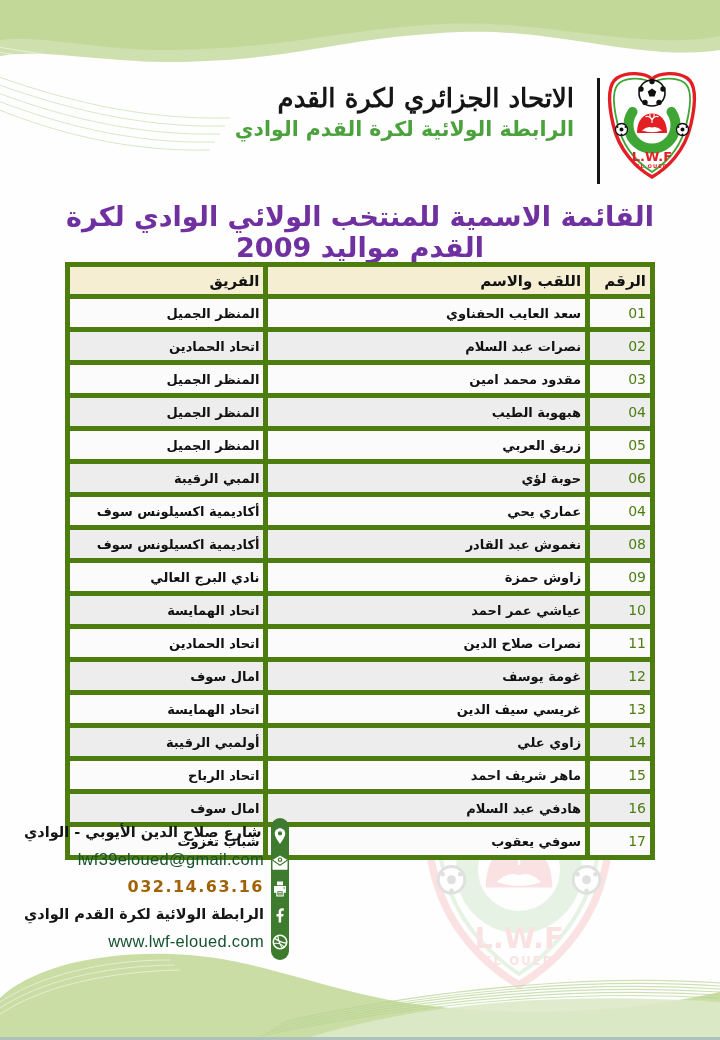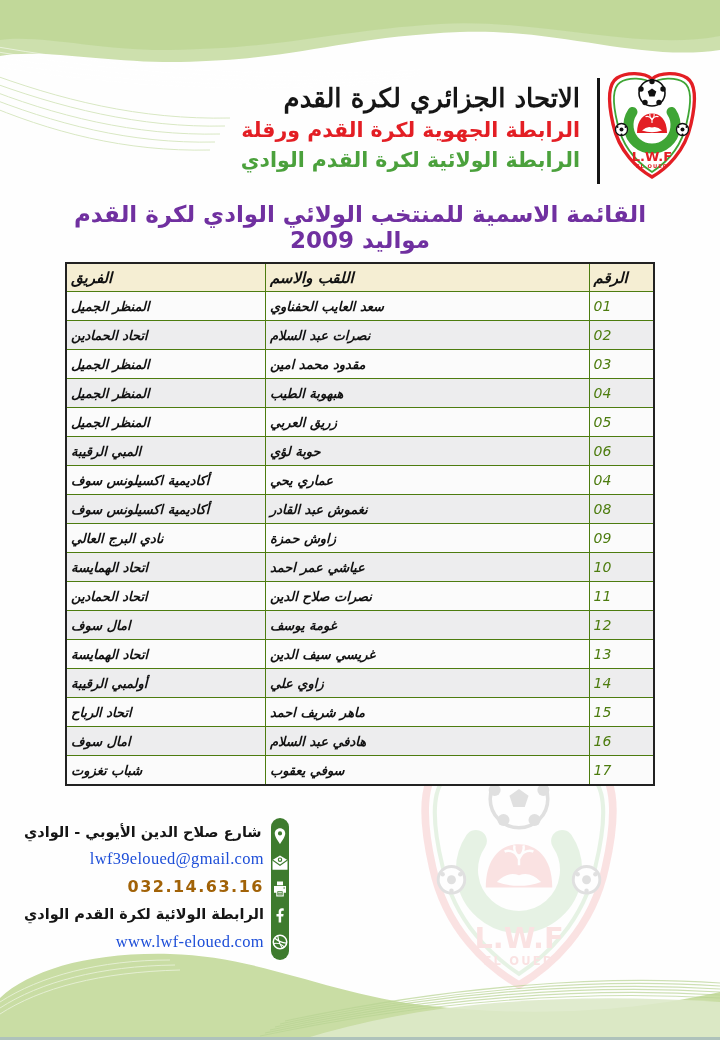--- a/index.html
+++ b/index.html
@@ -6,50 +6,50 @@
   body{width:720px;height:1040px;background:#ffffff;font-family:"DejaVu Sans",sans-serif;}
   .page{position:relative;width:720px;height:1040px;overflow:hidden;background:#fefefe;}
 
   
   .wave-top{position:absolute;top:0;left:0;z-index:1;}
   .wave-bottom{position:absolute;bottom:0;left:0;z-index:1;}
   .bottom-edge{position:absolute;bottom:0;left:0;width:720px;height:3px;background:#aec2bb;z-index:2;}
 
   
   .header{position:absolute;top:72px;left:0;right:0;height:126px;z-index:3;}
-  .header-text{position:absolute;right:140px;top:10px;text-align:right;direction:rtl;}
+  .header-text{position:absolute;right:146px;top:10px;text-align:right;direction:rtl;}
   .h-line1{font-family:"DejaVu Serif",serif;font-weight:bold;font-size:26px;color:#161616;line-height:1.25;}
   .h-line2{font-size:20.5px;font-weight:bold;color:#e31e24;line-height:1.55;}
   .h-line3{font-size:20.5px;font-weight:bold;color:#4ba13c;line-height:1.4;}
   .header-divider{position:absolute;right:120px;top:6px;width:3px;height:106px;background:#141414;}
   .logo{position:absolute;right:18px;top:-2px;width:100px;height:112px;}
 
   
   .title{position:absolute;top:201px;left:40px;right:40px;z-index:3;text-align:center;direction:rtl;
-         font-size:23px;font-weight:bold;color:#7030a0;}
+         font-size:27px;font-weight:bold;color:#7030a0;}
 
   
   .roster{position:absolute;top:262px;left:65px;width:590px;z-index:3;border-collapse:collapse;direction:rtl;
           border:2px solid #222;}
-  .roster th,.roster td{border:1px solid #4d7c0f;text-align:left;vertical-align:middle;padding:0 4px;font-style:italic;}
+  .roster th,.roster td{border:5px solid #4d7c0f;text-align:right;vertical-align:middle;padding:0 4px;}
   .roster th{height:27px;background:#f5eed3;font-size:15px;font-weight:bold;color:#121212;}
   .roster td{height:28px;font-size:13px;font-weight:bold;color:#111;}
   .roster td.num{font-weight:normal;font-size:14px;color:#4d7c0f;font-family:"DejaVu Sans",sans-serif;}
   .roster tbody tr:nth-child(odd){background:#fbfbfb;}
   .roster tbody tr:nth-child(even){background:#ededee;}
 
   
   .watermark{position:absolute;left:408px;top:748px;width:222px;height:248px;opacity:0.12;z-index:1;}
 
   
   .footer{position:absolute;top:818px;left:20px;width:248px;height:142px;display:flex;z-index:3;}
   .footer-text{flex:1;display:flex;flex-direction:column;}
   .f-line{height:27.5px;display:flex;align-items:center;justify-content:flex-end;direction:rtl;padding-left:4px;white-space:nowrap;}
   .f-ar{font-size:14.5px;font-weight:bold;color:#151515;}
-  .f-serif{font-family:Liberation Serif, serif;font-size:16.5px;color:#1d4ed8;direction:ltr;letter-spacing:.3px;}
+  .f-serif{font-family:Liberation Sans, sans-serif;font-size:16.5px;color:#14532d;direction:ltr;letter-spacing:.3px;}
   .f-num{font-size:16px;font-weight:bold;color:#a16207;direction:ltr;letter-spacing:1.5px;}
   .icon-bar{width:31px;margin-left:7px;background:#3e7b2e;border-radius:16px;display:flex;flex-direction:column;
             align-items:center;justify-content:space-around;padding:5px 0;}
   .icon-bar .ic{width:18px;height:18px;display:block;}
 </style>
 </head>
 <body>
 
 <svg width="0" height="0" style="position:absolute">
   <defs>
@@ -108,21 +108,20 @@
       <path d="M-20,78 C60,108 140,128 225,126"></path>
       <path d="M-20,86 C55,116 135,136 220,134"></path>
       <path d="M-20,94 C55,124 130,144 215,142"></path>
       <path d="M-20,102 C50,132 125,152 210,150"></path>
     </g>
   </svg>
 
   <div class="header">
     <div class="header-text">
       <div class="h-line1">الاتحاد الجزائري لكرة القدم</div>
-      <div class="h-line2">الرابطة الجهوية لكرة القدم ورقلة</div>
       <div class="h-line3">الرابطة الولائية لكرة القدم الوادي</div>
     </div>
     <div class="header-divider"></div>
     <svg class="logo" viewBox="0 0 100 112">
       <use href="#lwf-logo"></use>
     </svg>
   </div>
 
   <div class="title">القائمة الاسمية للمنتخب الولائي الوادي لكرة القدم مواليد 2009</div>
 

